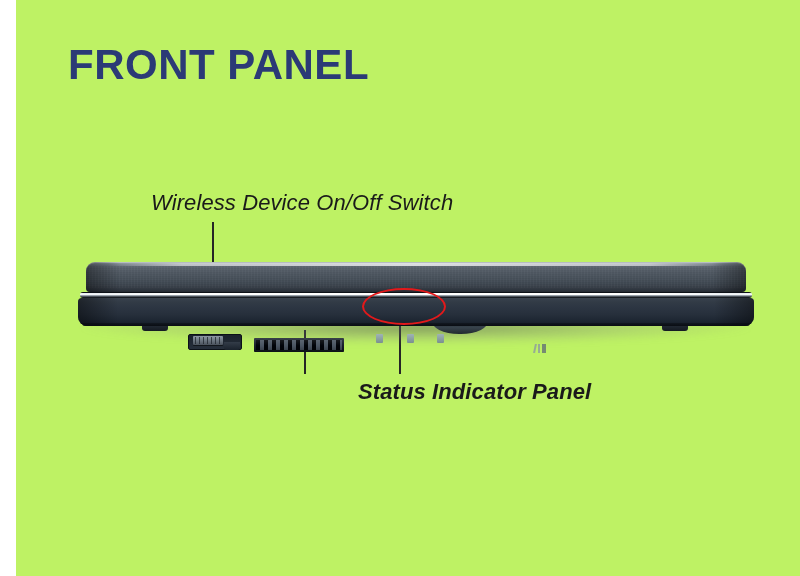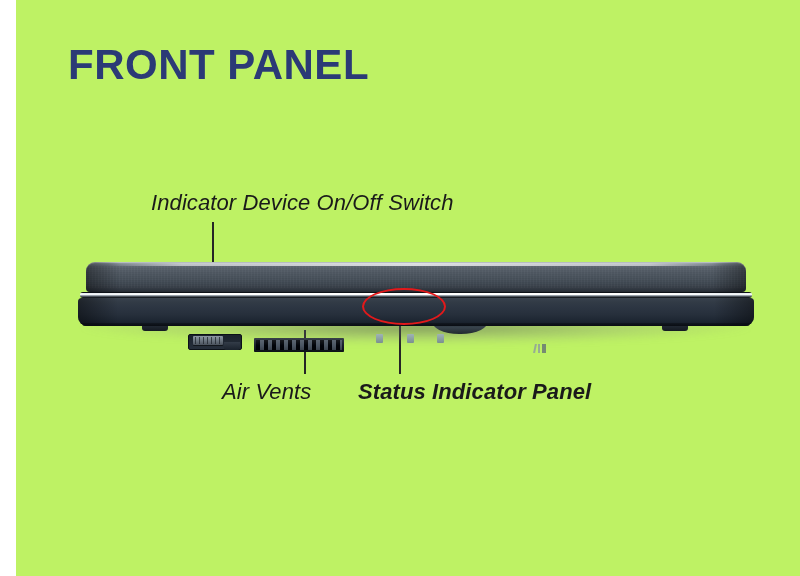--- a/index.html
+++ b/index.html
@@ -359,24 +359,23 @@
   #foot-edge-left  { left: 40px; }
   #foot-edge-right { left: 626px; }
 </style>
 </head>
 <body>
 
 <div id="page">
 
   <div id="page-title">FRONT PANEL</div>
 
-  <div class="callout-label" id="label-wireless">Indicator Device On/Off Switch</div>
+  <div class="callout-label" id="label-wireless">Wireless Device On/Off Switch</div>
   <div class="leader" id="leader-wireless"></div>
 
-  <div class="callout-label" id="label-airvents">Air Vents</div>
   <div class="leader" id="leader-airvents"></div>
 
   <div class="callout-label" id="label-status">Status Indicator Panel</div>
   <div class="leader" id="leader-status"></div>
 
   <div id="laptop">
 
     <div id="laptop-shadow"></div>
 
     <div class="foot" id="foot-left"></div>

